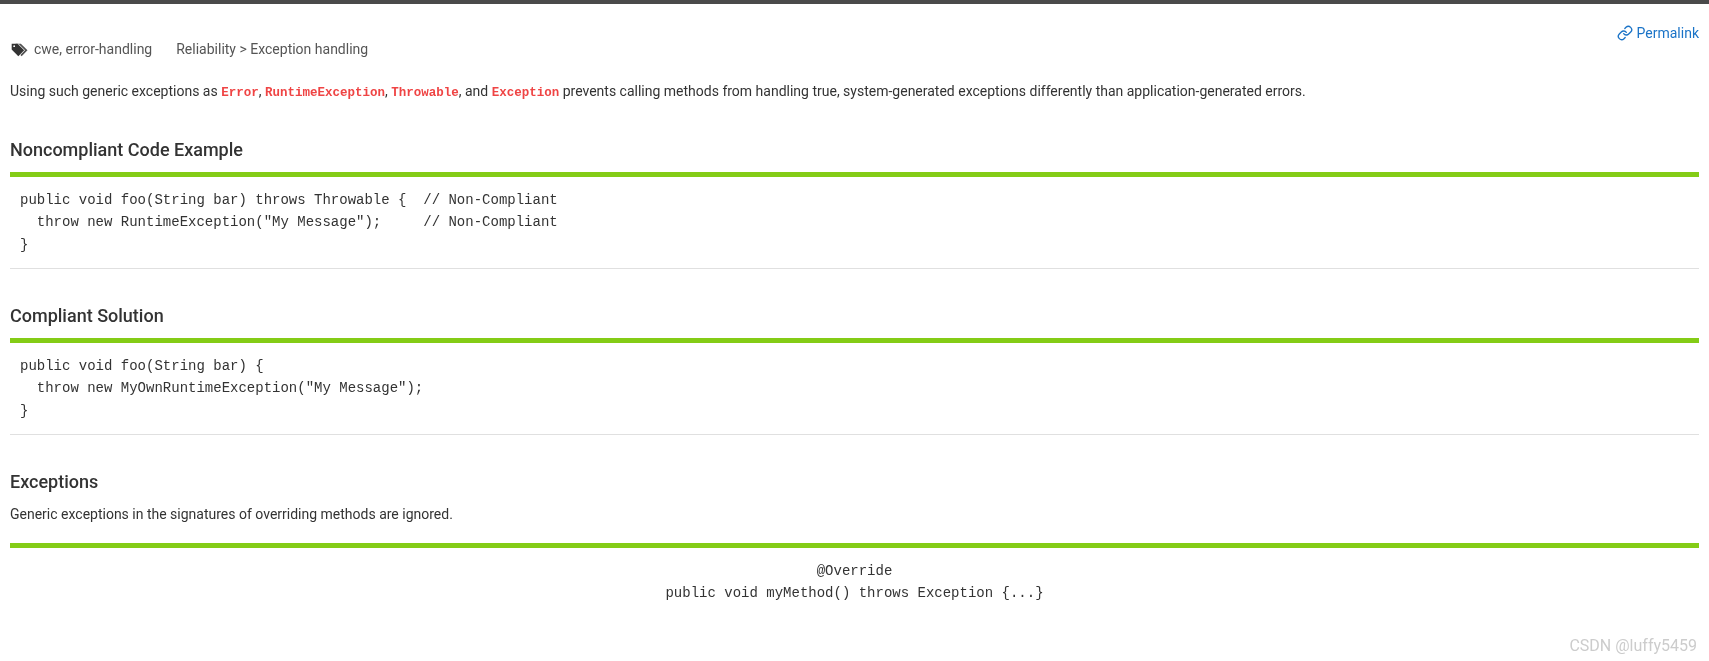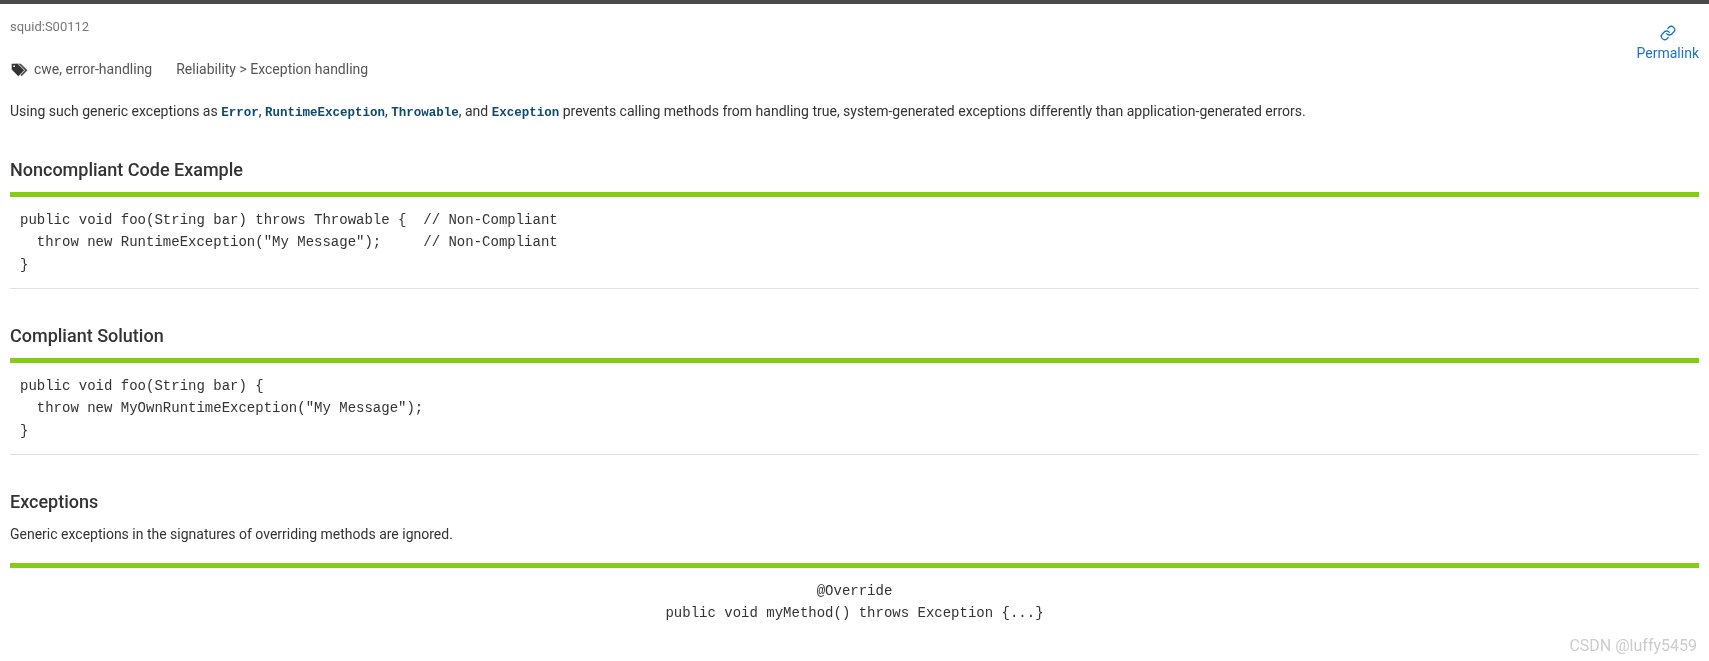--- a/index.html
+++ b/index.html
@@ -34,21 +34,20 @@
       margin-bottom: 20px;
     }
     .permalink {
       color: #1a73c7;
       font-size: 14px;
       text-decoration: none;
       display: inline-flex;
       align-items: center;
       gap: 4px;
       margin-top: 6px;
-      flex-direction: column;
     }
     .permalink-icon {
       width: 16px; height: 16px;
       display: inline-block;
     }
     .meta-row {
       display: flex;
       align-items: center;
       gap: 24px;
       color: #555;
@@ -65,21 +64,21 @@
       display: inline-block;
     }
     .desc-text {
       margin-bottom: 24px;
       line-height: 1.5;
     }
     code.inline {
       font-family: "Courier New", Consolas, monospace;
       font-size: 12.5px;
       font-weight: bold;
-      color: #0c4a6e;
+      color: #ef4444;
     }
     h2.section-head {
       font-size: 18px;
       font-weight: 500;
       color: #333;
       margin: 36px 0 12px 0;
     }
     pre.code-block {
       border-top: 5px solid #84cc16;
       border-bottom: 1px solid #e0e0e0;
@@ -104,21 +103,20 @@
       pointer-events: none;
     }
   </style>
 </head>
 <body>
 
 <div class="top-bar"></div>
 
 <div class="header-row">
   <div class="title-block">
-    <div class="rule-key">squid:S00112</div>
   </div>
   <a href="#" class="permalink">
     <span class="permalink-icon">
       <svg viewBox="0 0 24 24" width="16" height="16" fill="none" stroke="#1a73c7" stroke-width="2" stroke-linecap="round" stroke-linejoin="round">
         <path d="M10 13a5 5 0 0 0 7.54.54l3-3a5 5 0 0 0-7.07-7.07l-1.72 1.71"></path>
         <path d="M14 11a5 5 0 0 0-7.54-.54l-3 3a5 5 0 0 0 7.07 7.07l1.71-1.71"></path>
       </svg>
     </span>
     <span>Permalink</span>
   </a>

